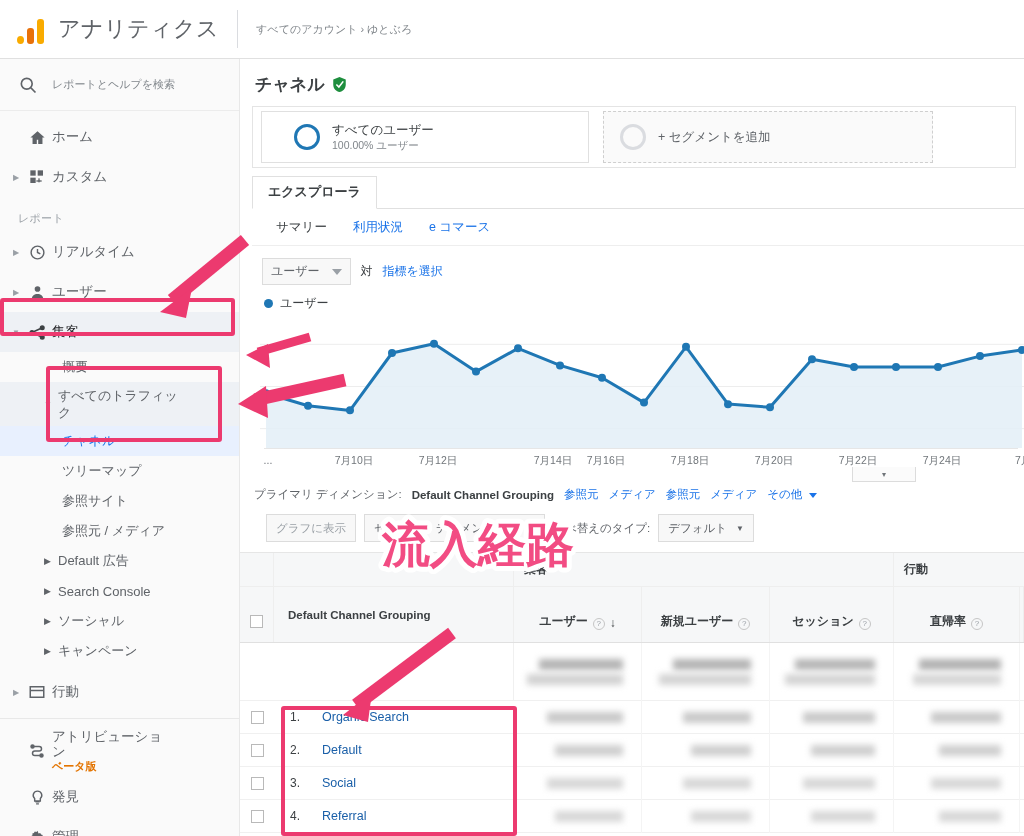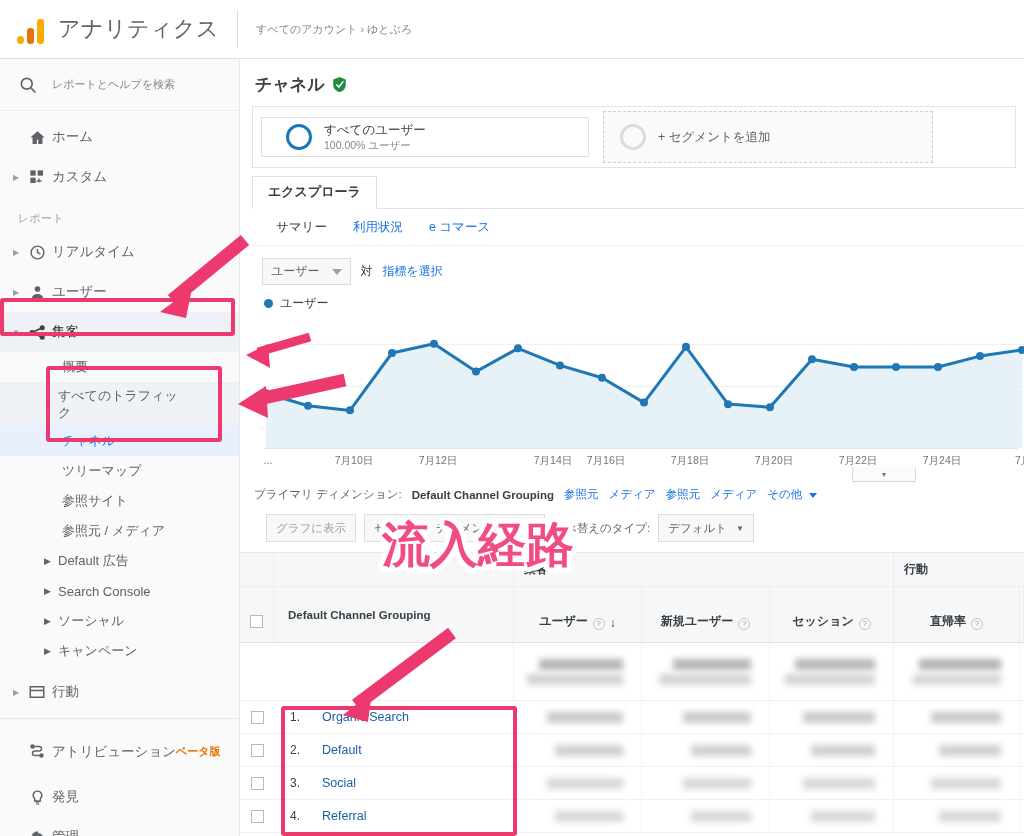--- a/index.html
+++ b/index.html
@@ -91,22 +91,22 @@
   }
   .shield {
     width:15px; height:17px; display:inline-block;
   }
 
   .seg-bar {
     margin: 0 8px 0 12px; border: 1px solid #e4e4e4; background:#fff;
     display:flex; height: 62px; align-items:center; padding: 0 8px;
   }
   .seg-card {
-    flex: 0 0 328px; height: 40px; border: 1px solid #e0e0e0; background:#fff;
-    display:flex; align-items:center; gap: 12px; padding-left: 24px; margin-right: 14px;
+    flex: 0 0 328px; height: 52px; border: 1px solid #e0e0e0; background:#fff;
+    display:flex; align-items:center; gap: 12px; padding-left: 32px; margin-right: 14px;
   }
   .seg-ring {
     width: 26px; height: 26px; border-radius: 50%; border: 3px solid #1f77b4; flex:0 0 26px;
   }
   .seg-name { font-size: 12.5px; color: #3c4043; line-height: 16px; }
   .seg-sub { font-size: 10.5px; color: #80868b; line-height: 14px; }
   .seg-add {
     flex: 0 0 330px; height: 52px; border: 1px dashed #cfcfcf; background:#fafafa;
     display:flex; align-items:center; gap: 12px; padding-left: 16px;
   }
@@ -372,21 +372,21 @@
 
       <div class="nav-item" style="height:52px; align-items:center;">
         <span class="arw"></span>
         <span class="nico">
           <svg width="18" height="18" viewBox="0 0 24 24" fill="none" stroke="#5f6368" stroke-width="2">
             <circle cx="6" cy="6" r="2" fill="#5f6368"></circle>
               <circle cx="18" cy="18" r="2" fill="#5f6368"></circle>
             <path d="M8 6h7a3 3 0 0 1 0 6H9a3 3 0 0 0 0 6h7"></path>
           </svg>
         </span>
-        <span style="display:flex;flex-direction:row;line-height:15px;">
+        <span style="display:flex;flex-direction:column;line-height:15px;">
           <span>アトリビューショ</span>
           <span>ン</span>
           <span class="beta">ベータ版</span>
         </span>
       </div>
 
       <div class="nav-item">
         <span class="arw"></span>
         <span class="nico">
           <svg width="17" height="17" viewBox="0 0 24 24" fill="none" stroke="#5f6368" stroke-width="2">

